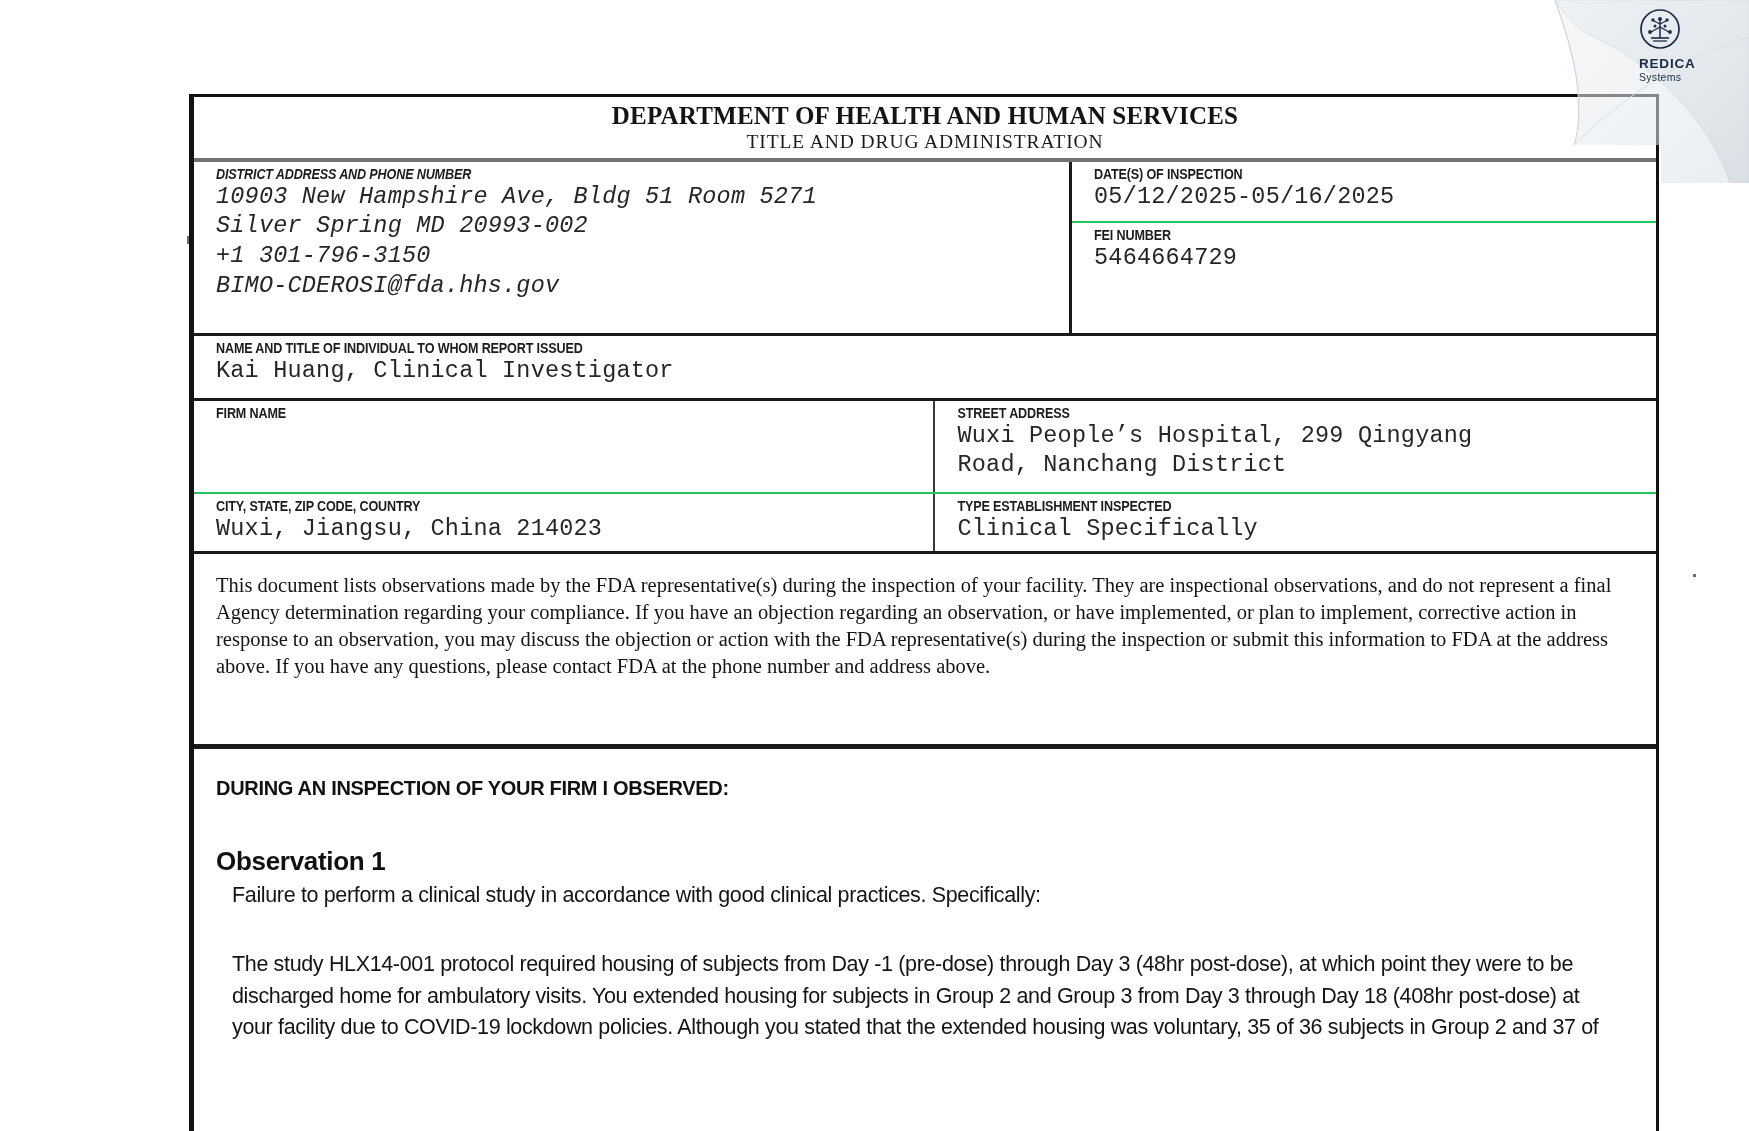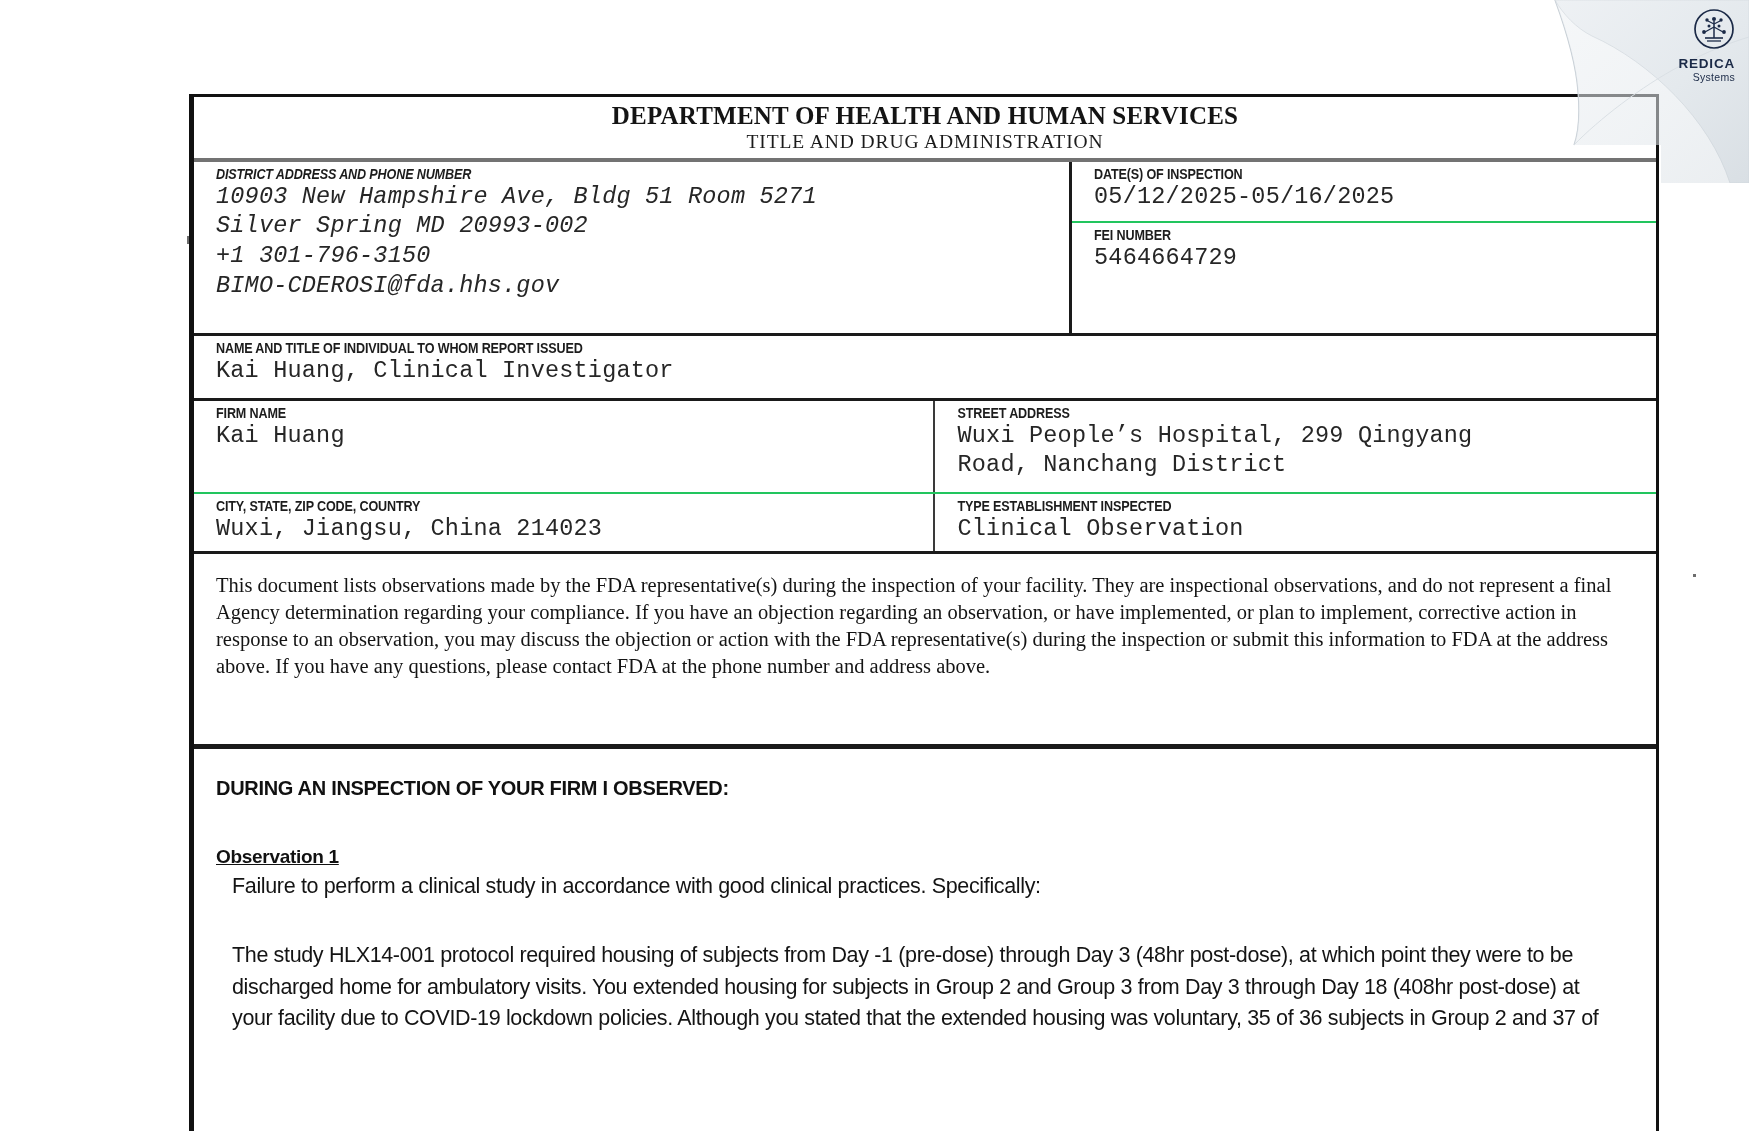--- a/index.html
+++ b/index.html
@@ -103,25 +103,24 @@
     font-family: "Liberation Sans", sans-serif;
     font-weight: bold;
     font-size: 20px;
     color: #111;
     letter-spacing: -0.3px;
     margin: 0 0 46px 0;
   }
   .obs-num {
     font-family: "Liberation Sans", sans-serif;
     font-weight: bold;
-    font-size: 19px;
+    font-size: 26px;
     color: #111;
     letter-spacing: -0.3px;
     margin: 0 0 4px 0;
-    text-decoration: underline;
   }
   .obs-sub {
     font-family: "Liberation Sans", sans-serif;
     font-size: 21.5px;
     color: #141414;
     letter-spacing: -0.35px;
     margin: 0 0 40px 16px;
     line-height: 1.33;
   }
   .obs-body {
@@ -137,21 +136,21 @@
   #curl-wrap {
     position: absolute;
     right: 0; top: 0;
     width: 369px; height: 183px;
     pointer-events: none;
   }
   #logo {
     position: absolute;
     right: 14px; top: 8px;
     width: 96px;
-    text-align: right;
+    text-align: left;
     color: #1b2a47;
   }
   #logo .logo-name {
     font-family: "Liberation Sans", sans-serif;
     font-weight: bold;
     font-size: 13.5px;
     letter-spacing: .8px;
     line-height: 1;
     margin-top: 3px;
   }
@@ -203,37 +202,36 @@
     <div class="row bdr-b">
       <div class="cell" style="width:100%;height:62px;">
         <span class="cap">NAME AND TITLE OF INDIVIDUAL TO WHOM REPORT ISSUED</span>
         <div class="val">Kai Huang, Clinical Investigator</div>
       </div>
     </div>
 
     <div class="row bdr-b2">
       <div class="cell bdr-r2" style="width:744px;height:91px;">
         <span class="cap">FIRM NAME</span>
-        <div class="val">Kai Huang</div>
       </div>
       <div class="cell" style="width:723px;height:91px;">
         <span class="cap">STREET ADDRESS</span>
         <div class="val">Wuxi People’s Hospital, 299 Qingyang
 Road, Nanchang District</div>
       </div>
     </div>
 
     <div class="row bdr-b">
       <div class="cell bdr-r2" style="width:744px;height:57px;">
         <span class="cap">CITY, STATE, ZIP CODE, COUNTRY</span>
         <div class="val">Wuxi, Jiangsu, China 214023</div>
       </div>
       <div class="cell" style="width:723px;height:57px;">
         <span class="cap">TYPE ESTABLISHMENT INSPECTED</span>
-        <div class="val">Clinical Observation</div>
+        <div class="val">Clinical Specifically</div>
       </div>
     </div>
 
     <div class="intro" style="height:195px;">
       <p>This document lists observations made by the FDA representative(s) during the inspection of your facility. They are inspectional observations, and do not represent a final Agency determination regarding your compliance. If you have an objection regarding an observation, or have implemented, or plan to implement, corrective action in response to an observation, you may discuss the objection or action with the FDA representative(s) during the inspection or submit this information to FDA at the address above. If you have any questions, please contact FDA at the phone number and address above.</p>
     </div>
 
     <div class="obs">
       <div class="obs-lead">DURING AN INSPECTION OF YOUR FIRM I OBSERVED:</div>
       <div>

